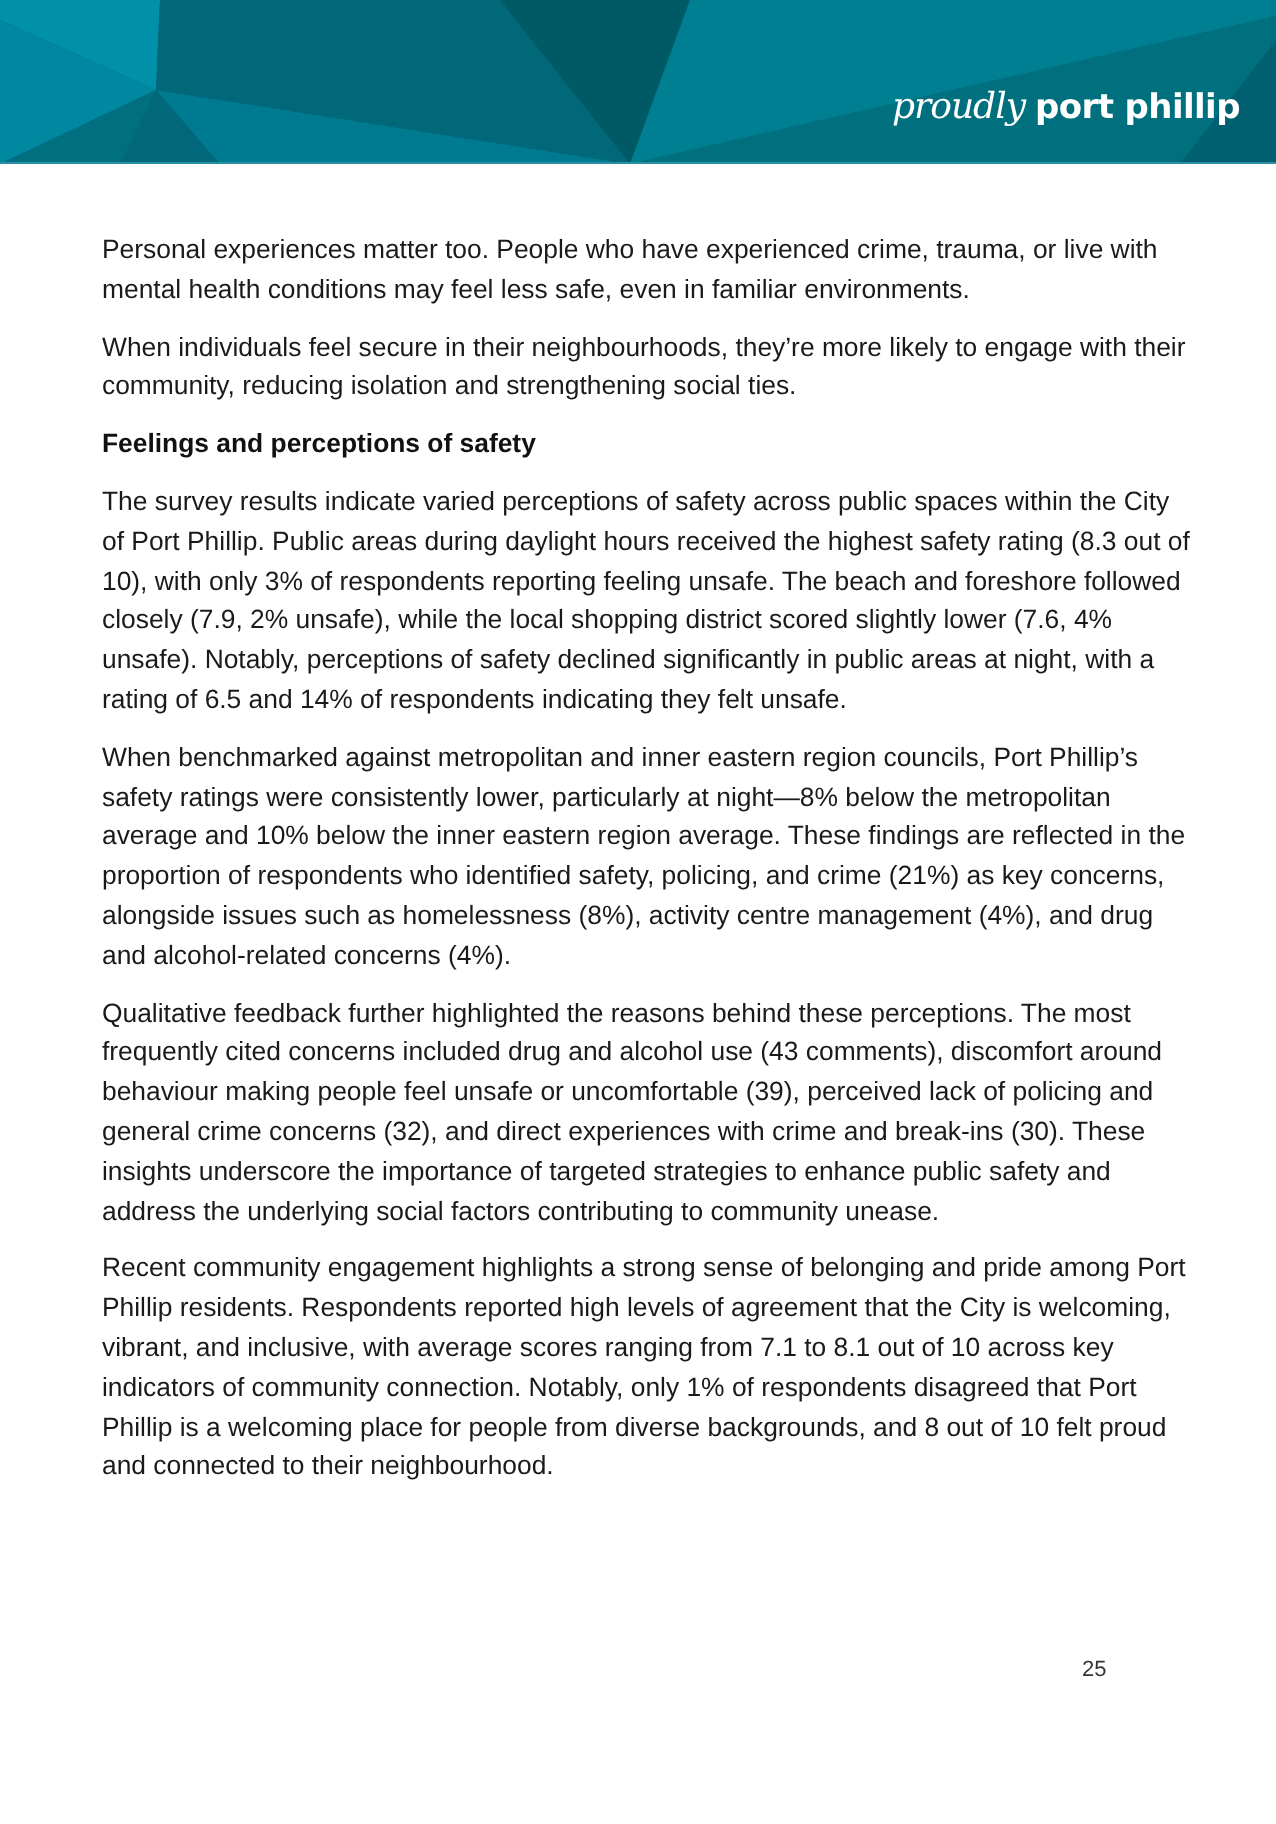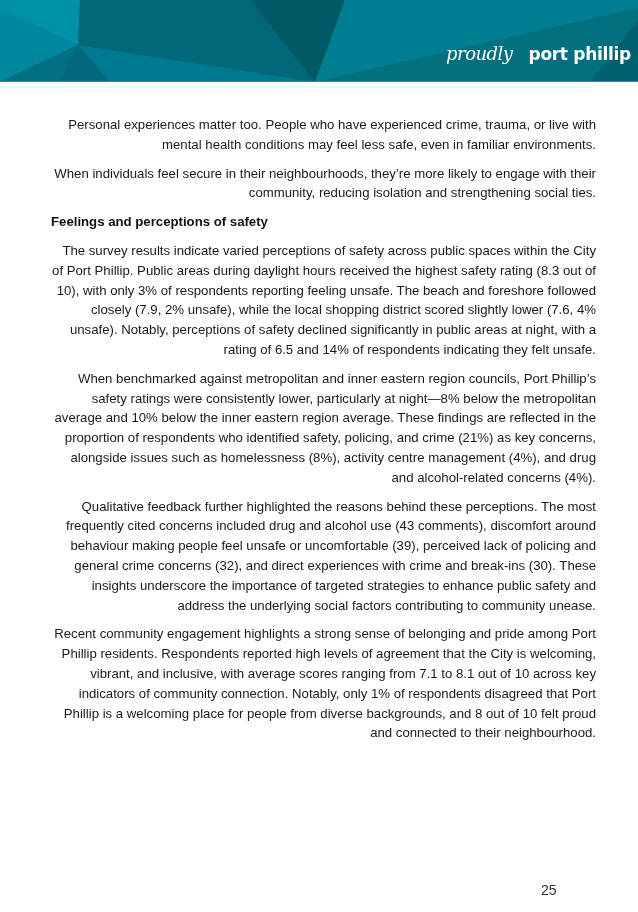--- a/index.html
+++ b/index.html
@@ -9,39 +9,39 @@
     color: #1a1a1a; position: relative;
   }
   .header {
     position: absolute; left: 0; top: 0; width: 638px; height: 82px; overflow: hidden;
     background: #00687a;
   }
   .header svg { position: absolute; left: 0; top: 0; }
   .header-rule { position: absolute; left: 0; top: 81px; width: 638px; height: 1px; background: #2a8fa0; }
   .logo {
     position: absolute; left: 446px; top: 20px; color: #ffffff; white-space: nowrap;
-    display: flex; align-items: baseline; gap: 16px;
+    display: flex; align-items: baseline; gap: 5px;
   }
   .logo-script {
     font-family: "DejaVu Serif", serif; font-style: italic; font-size: 18px; letter-spacing: -0.5px;
     font-weight: normal;
   }
   .logo-bold {
     font-family: "DejaVu Sans", sans-serif; font-weight: bold; font-size: 17px; letter-spacing: -0.3px; margin-top: 24px;
   }
   .content {
     position: absolute; left: 51px; top: 115px; width: 545px;
     font-size: 13.2px; line-height: 19.8px;
   }
-  .content p { margin: 0 0 9px 0; text-align: right; }
+  .content p { margin: 0 0 9px 0; }
   .content h3 {
     margin: 0 0 9px 0; font-size: 13.2px; line-height: 19.8px; font-weight: bold; color: #111;
   }
   .page-number {
-    position: absolute; left: 541px; top: 882px; font-size: 14px; color: #333;
+    position: absolute; left: 541px; top: 829px; font-size: 11px; color: #333;
   }
 </style>
 </head>
 <body>
 
 <div class="header">
   <svg width="638" height="82" viewBox="0 0 638 82">
     <rect x="0" y="0" width="638" height="82" fill="#00687a"></rect>
     <polygon points="0,0 80,0 78,45 0,10" fill="#0090a8"></polygon>
     <polygon points="0,10 78,45 0,82" fill="#0088a0"></polygon>

